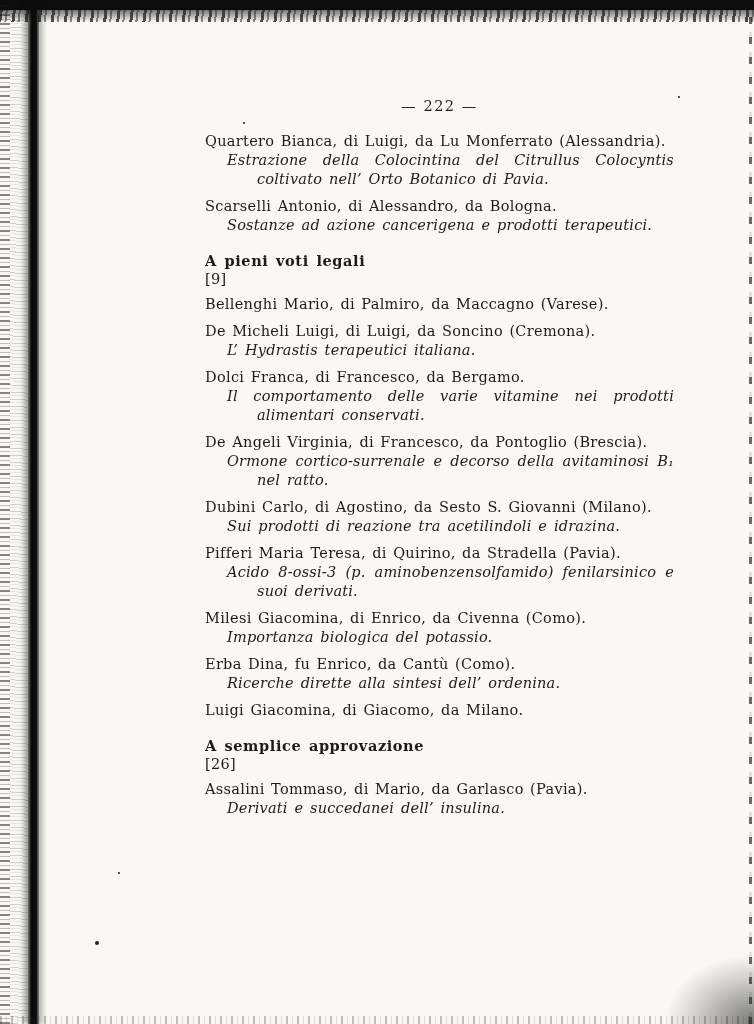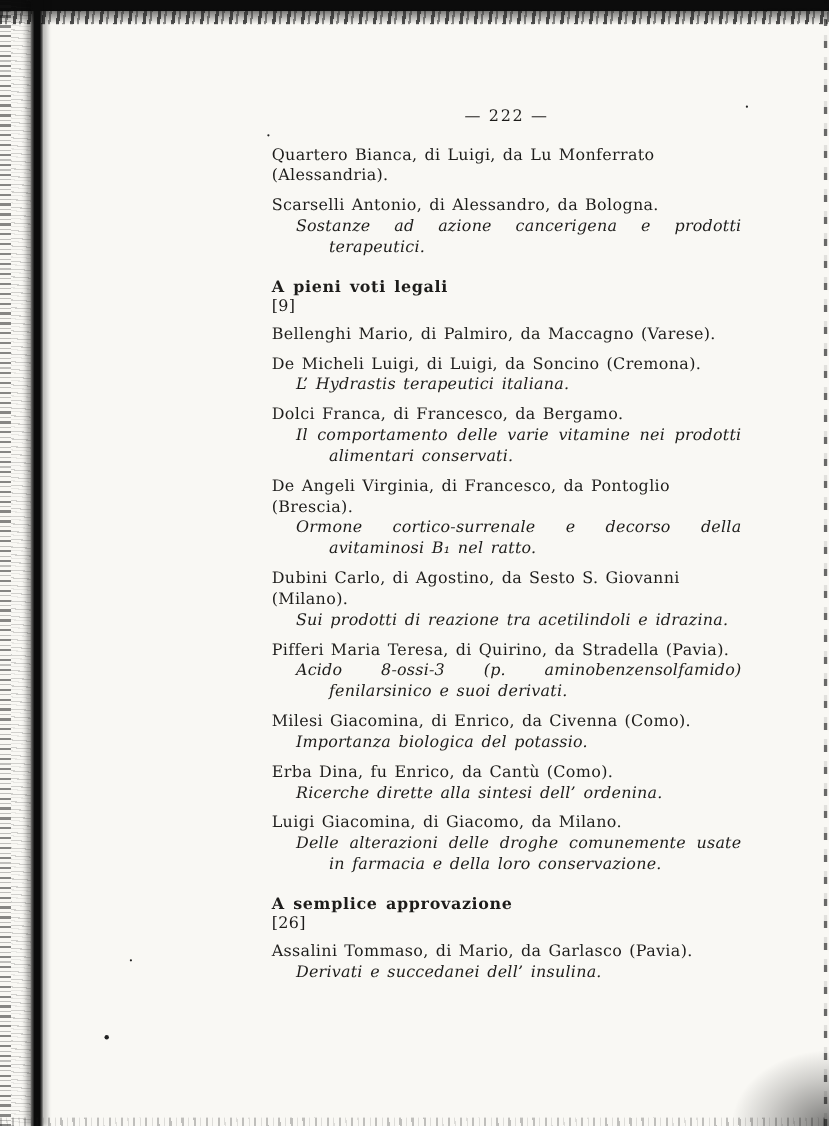--- a/index.html
+++ b/index.html
@@ -51,21 +51,21 @@
   .scan-corner-noise {
     right: 0; bottom: 0; width: 90px; height: 70px;
     background: radial-gradient(ellipse at 100% 100%, rgba(15,15,15,.55), rgba(15,15,15,.18) 45%, rgba(15,15,15,0) 70%);
   }
   .speck { position: absolute; background: #222; border-radius: 50%; }
 
   
   .content {
     position: absolute;
     left: 205px; right: 80px; top: 0;
-    font-size: 14.5px; line-height: 19px; margin-left: 42px;
+    font-size: 14.5px; line-height: 19px;
   }
   .page-number {
     margin-top: 97px;
     text-align: center;
     letter-spacing: 1.5px;
     font-size: 14.5px;
   }
   .entries-top { margin-top: 16px; }
   .entry { margin-bottom: 8px; }
   .entry-name { letter-spacing: .3px; word-spacing: 1.5px; }
@@ -99,20 +99,21 @@
   <div class="speck" style="left:118px; top:872px; width:2px; height:2px;"></div>
 </div>
 
 <div class="content">
 
   <div class="page-number">— 222 —</div>
 
   <div class="entries-top">
     <div class="entry">
       <div class="entry-name">Quartero Bianca, di Luigi, da Lu Monferrato (Alessandria).</div>
+      <div class="entry-thesis">Estrazione della Colocintina del Citrullus Colocyntis coltivato nell’ Orto Botanico di Pavia.</div>
     </div>
     <div class="entry">
       <div class="entry-name">Scarselli Antonio, di Alessandro, da Bologna.</div>
       <div class="entry-thesis">Sostanze ad azione cancerigena e prodotti terapeutici.</div>
     </div>
   </div>
 
   <div class="section-head">
     <div class="section-title">A pieni voti legali</div>
     <div class="section-count">[9]</div>
@@ -145,21 +146,20 @@
     <div class="entry">
       <div class="entry-name">Milesi Giacomina, di Enrico, da Civenna (Como).</div>
       <div class="entry-thesis">Importanza biologica del potassio.</div>
     </div>
     <div class="entry">
       <div class="entry-name">Erba Dina, fu Enrico, da Cantù (Como).</div>
       <div class="entry-thesis">Ricerche dirette alla sintesi dell’ ordenina.</div>
     </div>
     <div class="entry">
       <div class="entry-name">Luigi Giacomina, di Giacomo, da Milano.</div>
-      <div class="entry-thesis">Delle alterazioni delle droghe comunemente usate in farmacia e della loro conservazione.</div>
     </div>
   </div>
 
   <div class="section-head">
     <div class="section-title">A semplice approvazione</div>
     <div class="section-count">[26]</div>
   </div>
 
   <div>
     <div class="entry">

